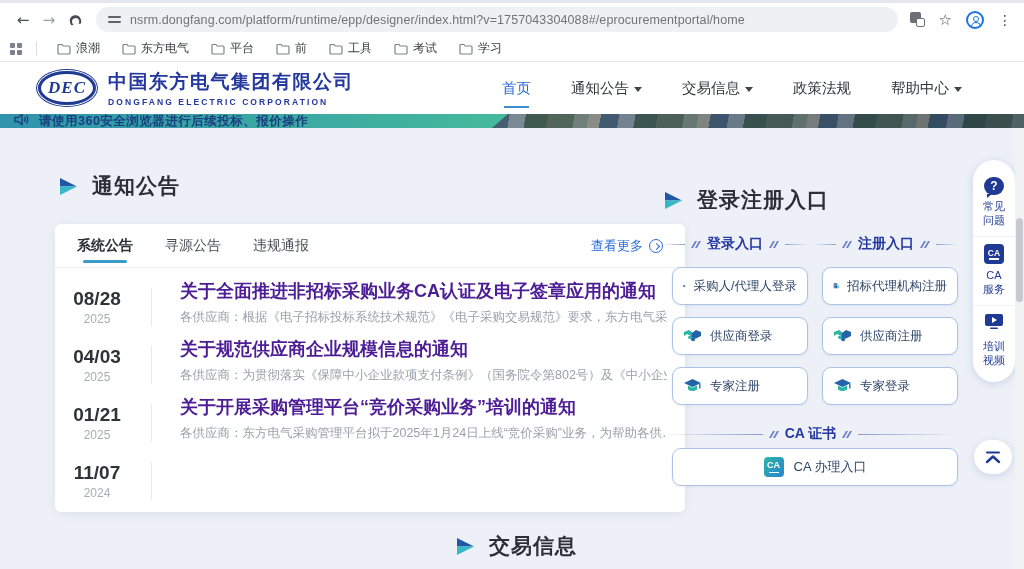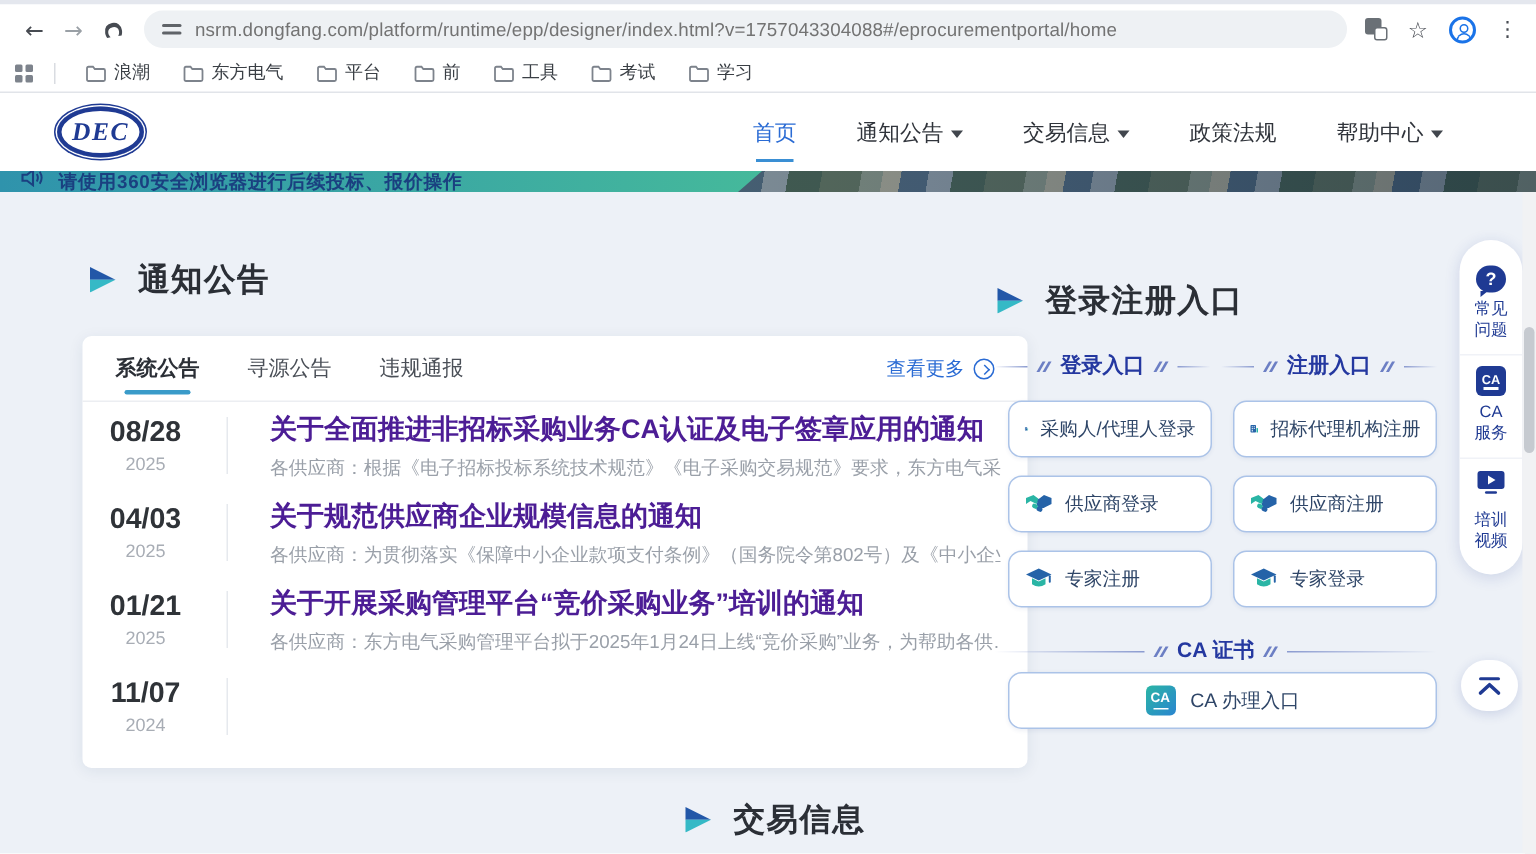--- a/index.html
+++ b/index.html
@@ -72,21 +72,21 @@
   .notice-card { position:absolute; left:55px; top:162px; width:630px; height:288px; background:#fff; border-radius:6px;
     box-shadow:0 2px 10px rgba(30,50,90,.08); }
   .tabs-row { height:44px; display:flex; align-items:center; padding:0 22px; border-bottom:1px solid #eceef2; }
   .tab { font-size:14px; color:#4a4f57; margin-right:32px; cursor:pointer; position:relative; padding:12px 0; }
   .tab.active { font-weight:bold; color:#2b2f36; }
   .tab.active:after { content:""; position:absolute; left:6px; right:6px; bottom:4px; height:3px; border-radius:2px; background:#3a9bc9; }
   .view-more { margin-left:auto; display:flex; align-items:center; gap:6px; cursor:pointer; }
   .view-more .vm-txt { font-size:13px; color:#2a6bd4; }
   .vm-circle { width:14px; height:14px; border:1px solid #2a6bd4; border-radius:50%; position:relative; }
   .vm-circle:before { content:""; position:absolute; left:4px; top:4px; width:4px; height:4px; border-top:1.5px solid #2a6bd4; border-right:1.5px solid #2a6bd4; transform:rotate(45deg); }
-  .notice-item { display:flex; align-items:center; height:58px; padding:0 18px 0 10px; cursor:pointer;gap:12px; }
+  .notice-item { display:flex; align-items:flex-end; height:58px; padding:0 18px 0 10px; cursor:pointer;gap:12px; }
   .date-col { width:64px; text-align:center; flex-shrink:0; }
   .date-big { font-size:19px; font-weight:600; color:#2f3338; }
   .date-year { font-size:12px; color:#a8adb5; margin-top:2px; }
   .item-sep { width:1px; height:38px; background:#e6e9ee; margin:0 16px 0 10px; flex-shrink:0; }
   .item-text { min-width:0; }
   .item-title { font-size:18px; font-weight:bold; color:#4c1d95; white-space:nowrap; overflow:hidden; }
   .item-desc { font-size:12.5px; color:#9aa0a9; margin-top:6px; white-space:nowrap; overflow:hidden; }
 
   
   .group-row { position:absolute; left:663px; top:173px; width:295px; display:flex; justify-content:space-between; }
@@ -222,20 +222,24 @@
     <span class="bm-label">学习</span>
   </span>
 </div>
 
 <div class="page">
 
   <div class="site-header">
     <div class="logo-wrap">
       <div class="dec-oval">
         <span class="dec-text">DEC</span>
+      </div>
+      <div class="co-names">
+        <div class="co-cn">中国东方电气集团有限公司</div>
+        <div class="co-en">DONGFANG ELECTRIC CORPORATION</div>
       </div>
     </div>
     <div class="topnav">
       <span class="nav-item active">
           <span>首页</span>
         </span>
       <span class="nav-item">
           <span>通知公告</span>
           <span class="caret"></span>
         </span>

